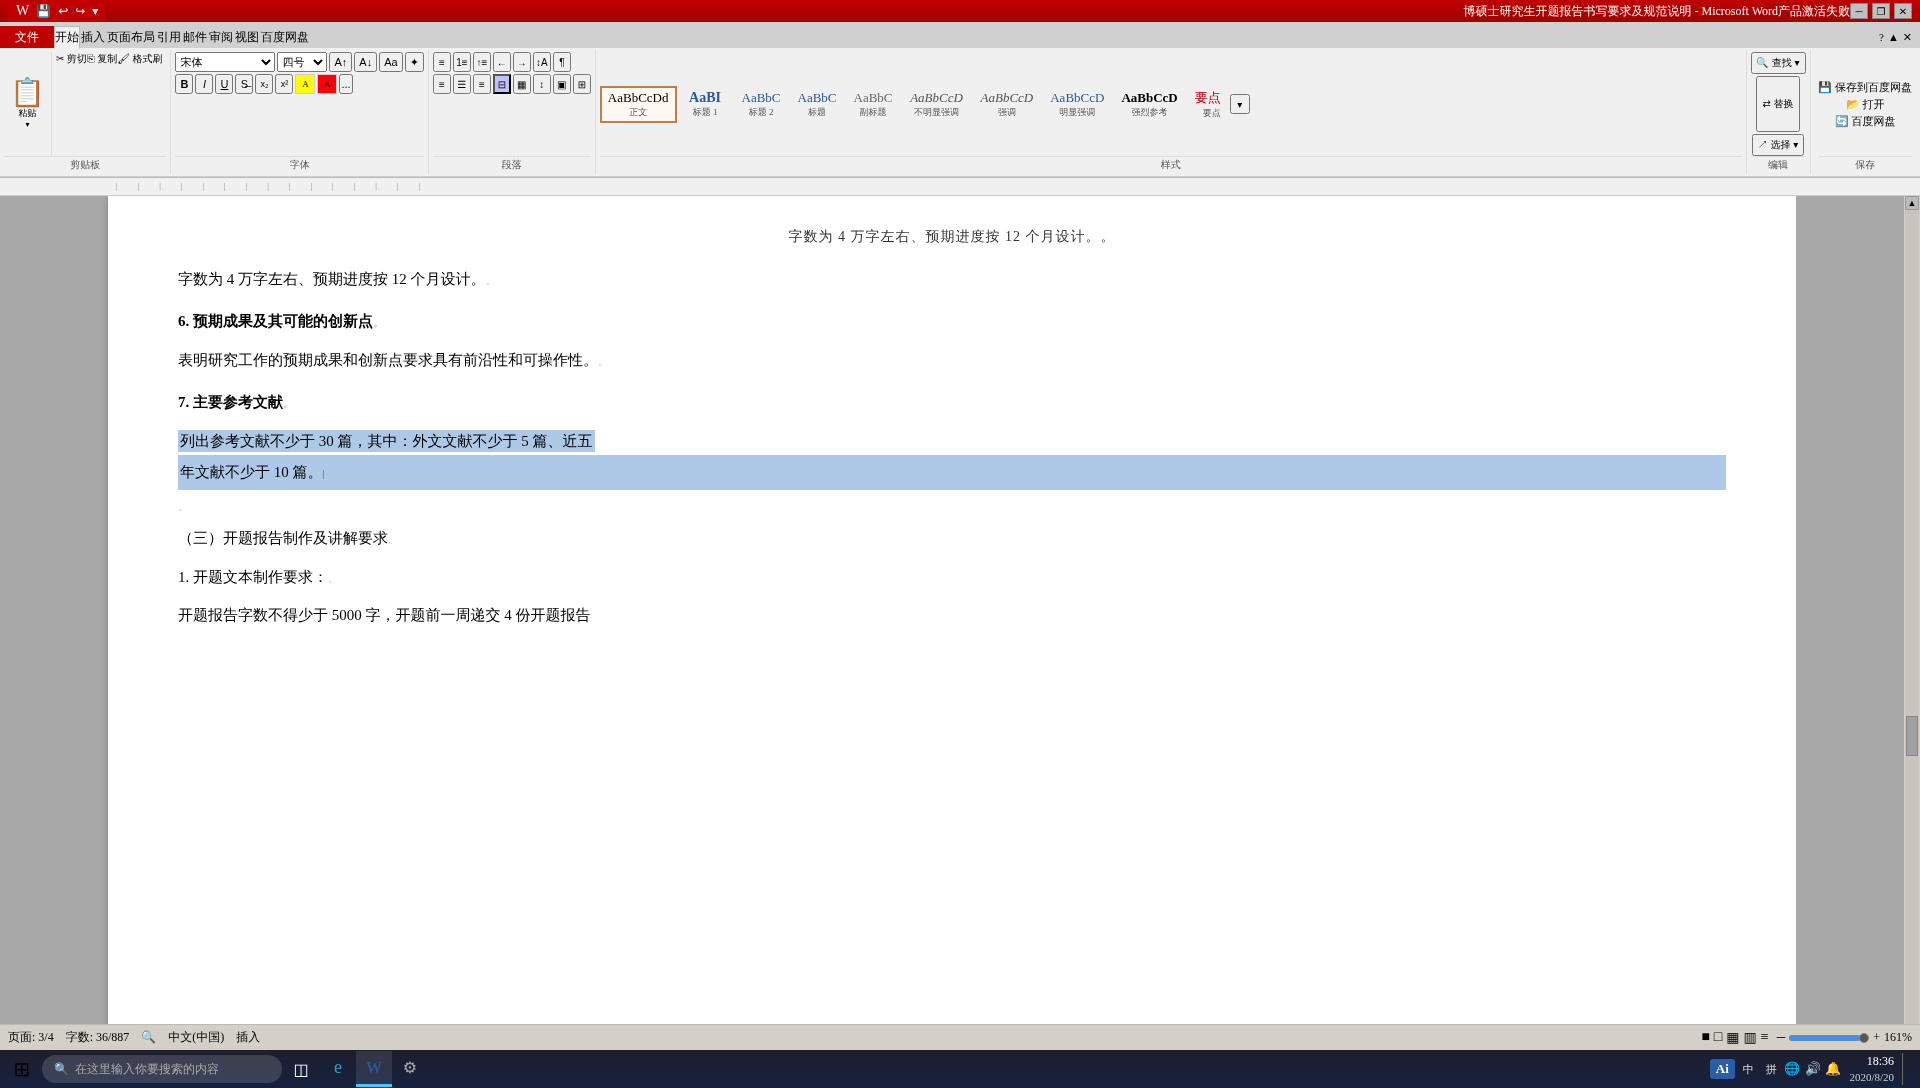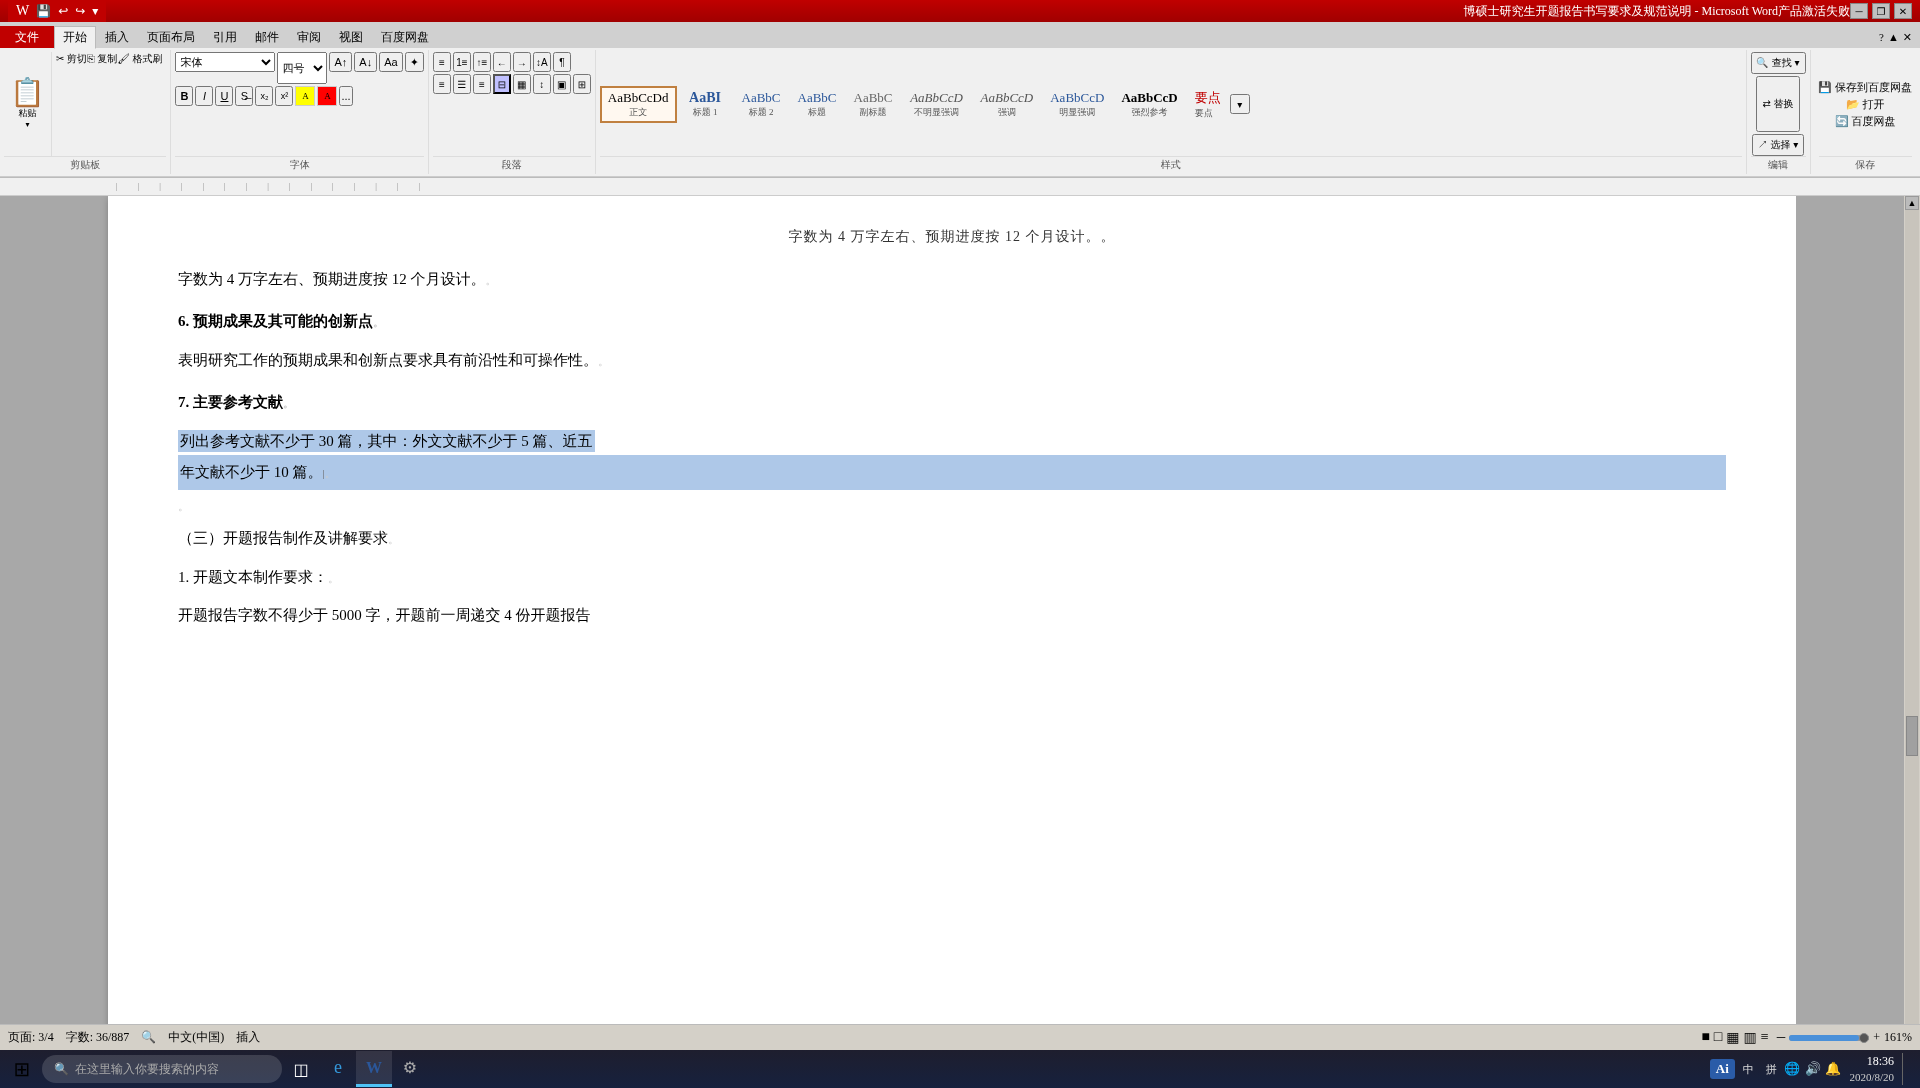--- a/index.html
+++ b/index.html
@@ -17,21 +17,21 @@
       font-size: 12px;
     }
     .title-bar-text { flex: 1; text-align: right; }
     .title-bar-controls { display: flex; gap: 4px; }
     .title-btn { width: 18px; height: 16px; background: #c0c0c0; border: 1px solid #888; font-size: 10px; display: flex; align-items: center; justify-content: center; cursor: pointer; color: black; }
 
     
     .ribbon { background: #f0f0f0; border-bottom: 1px solid #bbb; }
     .ribbon-tabs { display: flex; background: #d0d0d0; height: 26px; padding-top: 4px; }
     .ribbon-tab {
-      padding: 2px 8px;
+      padding: 2px 0;
       font-size: 12px;
       cursor: pointer;
       border: 1px solid transparent;
       border-bottom: none;
       background: #d0d0d0;
     }
     .ribbon-tab.active {
       background: #f0f0f0;
       border: 1px solid #bbb;
       border-bottom: 1px solid #f0f0f0;
@@ -96,21 +96,21 @@
         </div>
       </div>
       <div style="font-size:10px;color:#555;text-align:center;border-top:1px solid #ddd;padding-top:1px;">剪贴板</div>
     </div>
 
     <div style="display:flex;flex-direction:column;border-right:1px solid #ddd;padding:2px 4px;">
       <div style="display:flex;gap:2px;margin-bottom:2px;">
         <select style="width:100px;height:20px;font-size:11px;">
           <option>宋体</option>
         </select>
-        <select style="width:50px;height:32px;font-size:11px;">
+        <select style="width:50px;height:20px;font-size:11px;">
           <option>四号</option>
         </select>
         <button style="height:20px;font-size:11px;padding:0 3px;cursor:pointer;">A↑</button>
         <button style="height:20px;font-size:11px;padding:0 3px;cursor:pointer;">A↓</button>
         <button style="height:20px;font-size:11px;padding:0 3px;cursor:pointer;">Aa</button>
         <button style="height:20px;font-size:11px;padding:0 3px;cursor:pointer;">✦</button>
       </div>
       <div style="display:flex;gap:2px;align-items:center;">
         <button style="height:20px;min-width:18px;font-size:11px;font-weight:bold;cursor:pointer;">B</button>
         <button style="height:20px;min-width:18px;font-size:11px;font-style:italic;cursor:pointer;">I</button>
@@ -180,21 +180,21 @@
           <div style="font-size:9px;color:#555;">强调</div>
         </div>
         <div style="border:2px solid transparent;padding:2px 6px;cursor:pointer;min-width:65px;text-align:center;">
           <div style="font-size:13px;color:#2b579a;">AaBbCcD</div>
           <div style="font-size:9px;color:#555;">明显强调</div>
         </div>
         <div style="border:2px solid transparent;padding:2px 6px;cursor:pointer;min-width:65px;text-align:center;">
           <div style="font-size:13px;font-weight:bold;">AaBbCcD</div>
           <div style="font-size:9px;color:#555;">强烈参考</div>
         </div>
-        <div style="border:2px solid transparent;padding:2px 6px;cursor:pointer;min-width:40px;text-align:left;">
+        <div style="border:2px solid transparent;padding:2px 6px;cursor:pointer;min-width:40px;text-align:right;">
           <div style="font-size:13px;color:#c00000;">要点</div>
           <div style="font-size:9px;color:#555;">要点</div>
         </div>
         <button style="height:20px;min-width:20px;font-size:10px;cursor:pointer;">▾</button>
       </div>
       <div style="font-size:10px;color:#555;text-align:center;border-top:1px solid #ddd;padding-top:1px;">样式</div>
     </div>
 
     <div style="display:flex;flex-direction:column;border-right:1px solid #ddd;padding:2px 4px;">
       <div style="display:flex;flex-direction:column;gap:2px;flex:1;align-items:center;">

